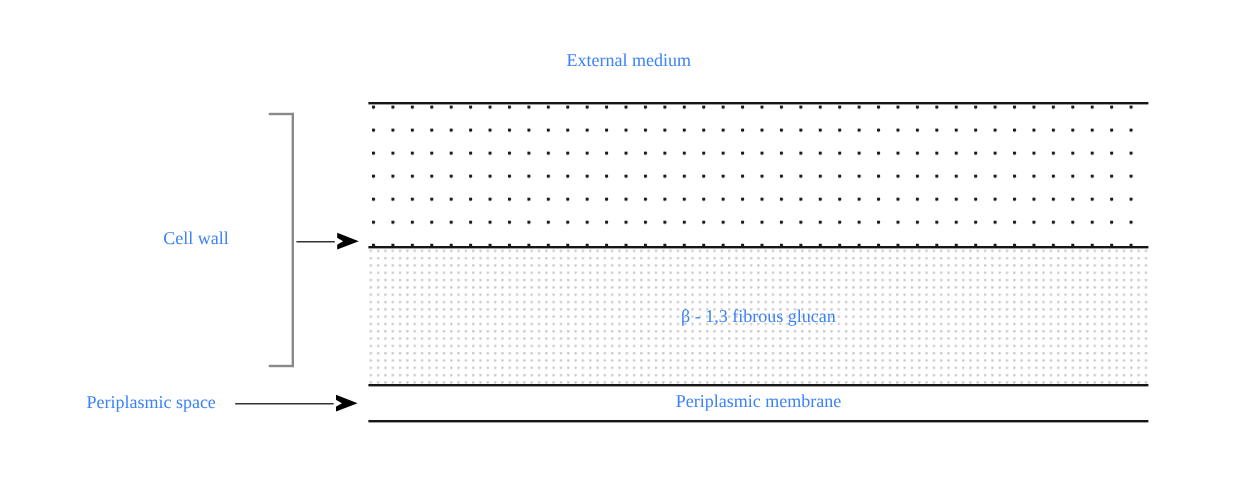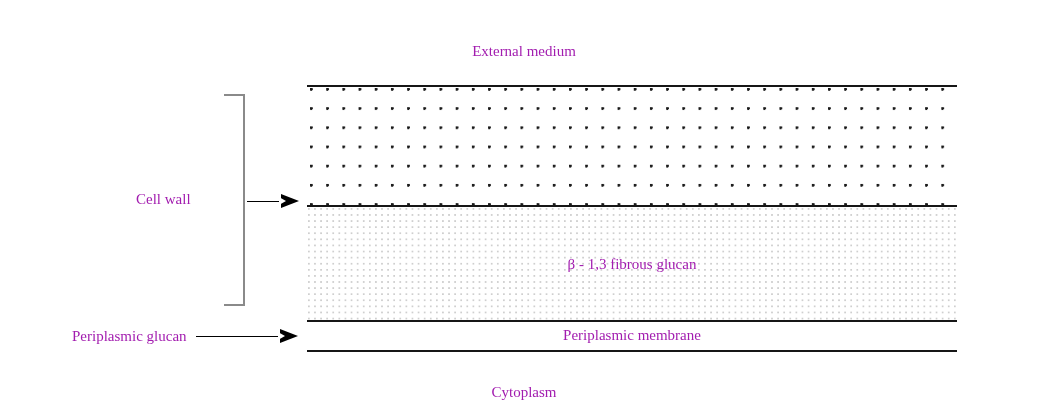--- a/index.html
+++ b/index.html
@@ -23,21 +23,21 @@
     width: 1048px;
     height: 418px;
   }
 
   
   .lbl {
     position: absolute;
     white-space: nowrap;
     font-size: 15px;
     line-height: 1;
-    color: #a21caf;
+    color: #3b82f6;
   }
   .lbl-center {
     text-align: center;
   }
 
   
   .layer {
     position: absolute;
     left: 307px;
     width: 650px;
@@ -166,22 +166,21 @@
 
   <div class="bracket"></div>
 
   <div class="lbl" id="label-cellwall">Cell wall</div>
 
   <div class="arrow" id="arrow-cellwall">
     <div class="shaft"></div>
     <div class="head"></div>
   </div>
 
-  <div class="lbl" id="label-periplasmic">Periplasmic glucan</div>
+  <div class="lbl" id="label-periplasmic">Periplasmic space</div>
 
   <div class="arrow" id="arrow-periplasmic">
     <div class="shaft"></div>
     <div class="head"></div>
   </div>
 
-  <div class="lbl lbl-center" id="label-cytoplasm">Cytoplasm</div>
 
 </div>
 
 </body></html>

